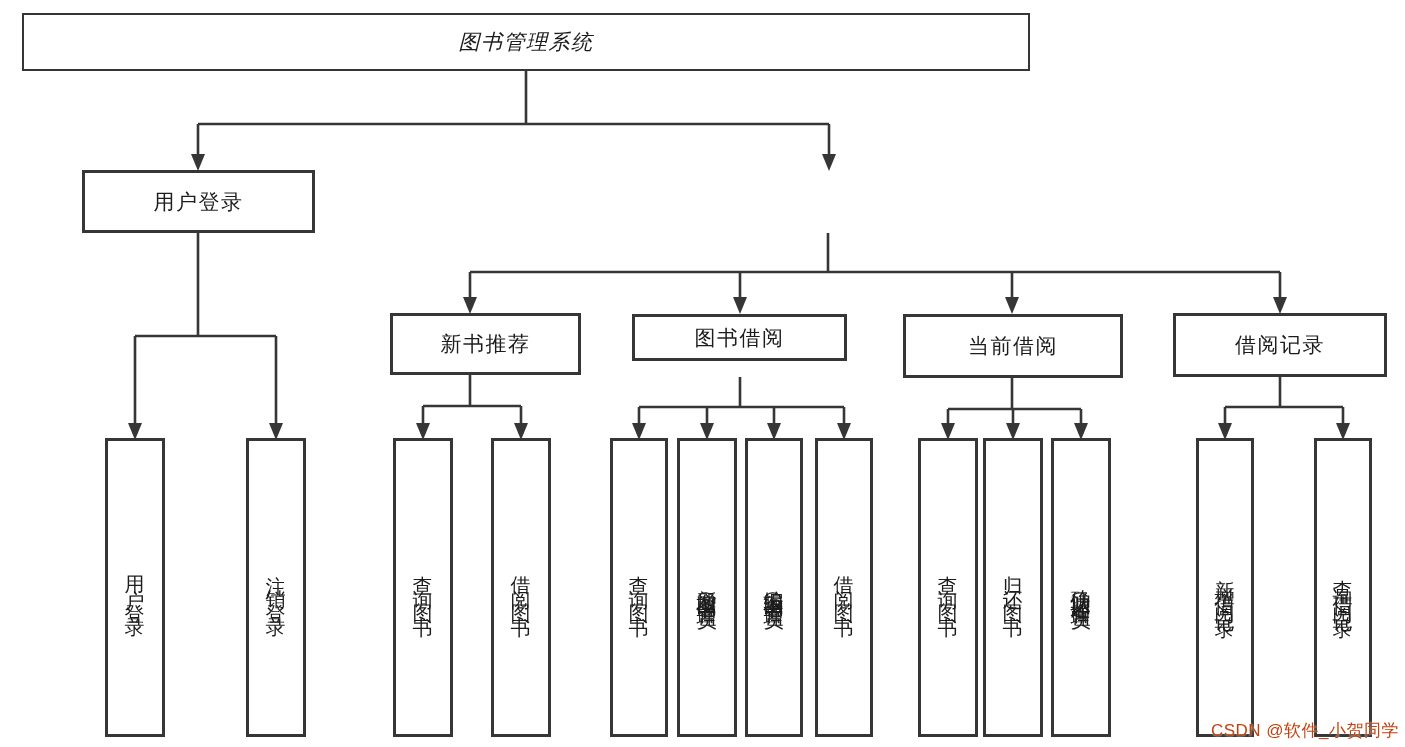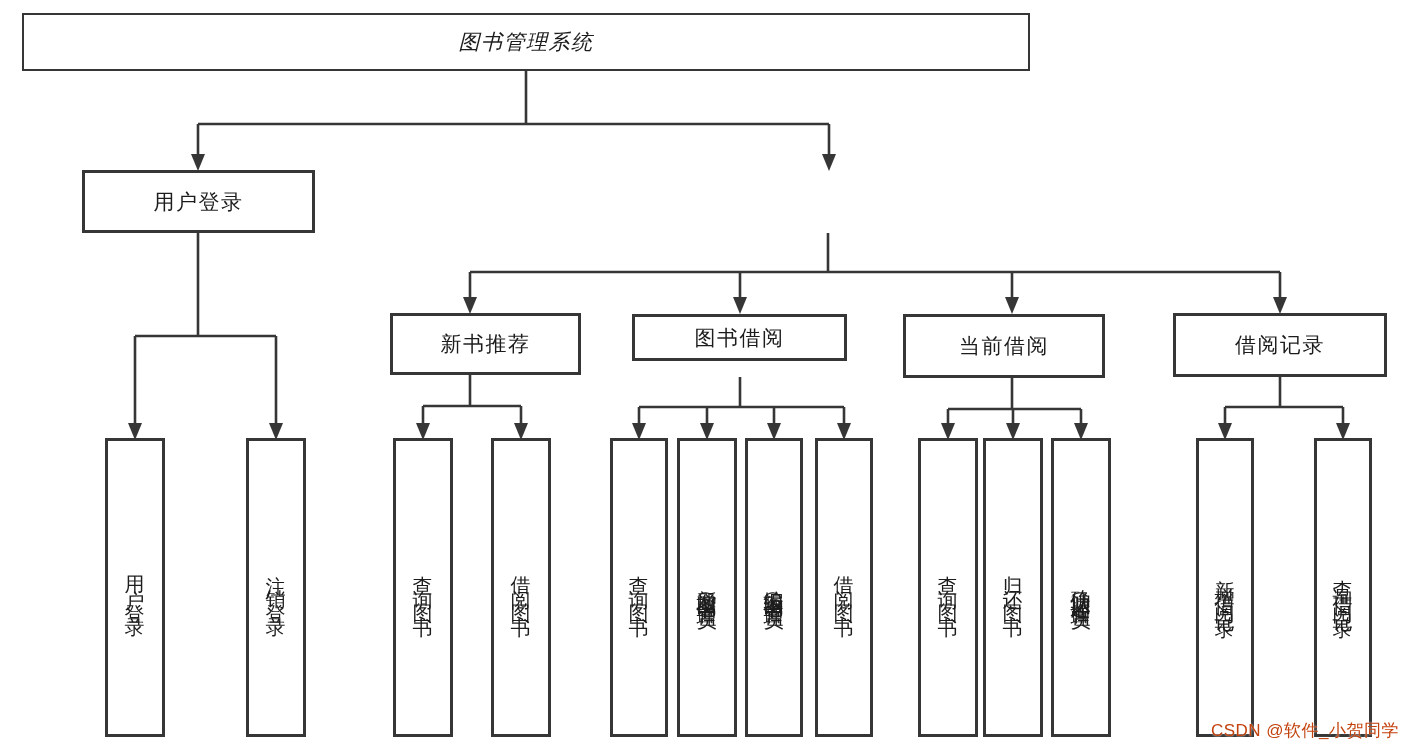--- a/index.html
+++ b/index.html
@@ -111,21 +111,21 @@
   <div class="node hbox" style="left:82px; top:170px; width:233px; height:63px;">
     <span>用户登录</span>
   </div>
 
   <div class="node hbox" style="left:363px; top:313px; width:191px; height:62px;margin-left:27px;">
     <span>新书推荐</span>
   </div>
   <div class="node hbox" style="left:632px; top:314px; width:215px; height:47px;">
     <span>图书借阅</span>
   </div>
-  <div class="node hbox" style="left:903px; top:314px; width:202px; height:64px;">
+  <div class="node hbox" style="left:903px; top:314px; width:220px; height:64px;">
     <span>当前借阅</span>
   </div>
   <div class="node hbox" style="left:1173px; top:313px; width:214px; height:64px;">
     <span>借阅记录</span>
   </div>
 
   <div class="node vbox ls-wide" style="left:105px; width:60px;">
     <span>用户登录</span>
   </div>
   <div class="node vbox ls-wide" style="left:246px; width:60px;">

